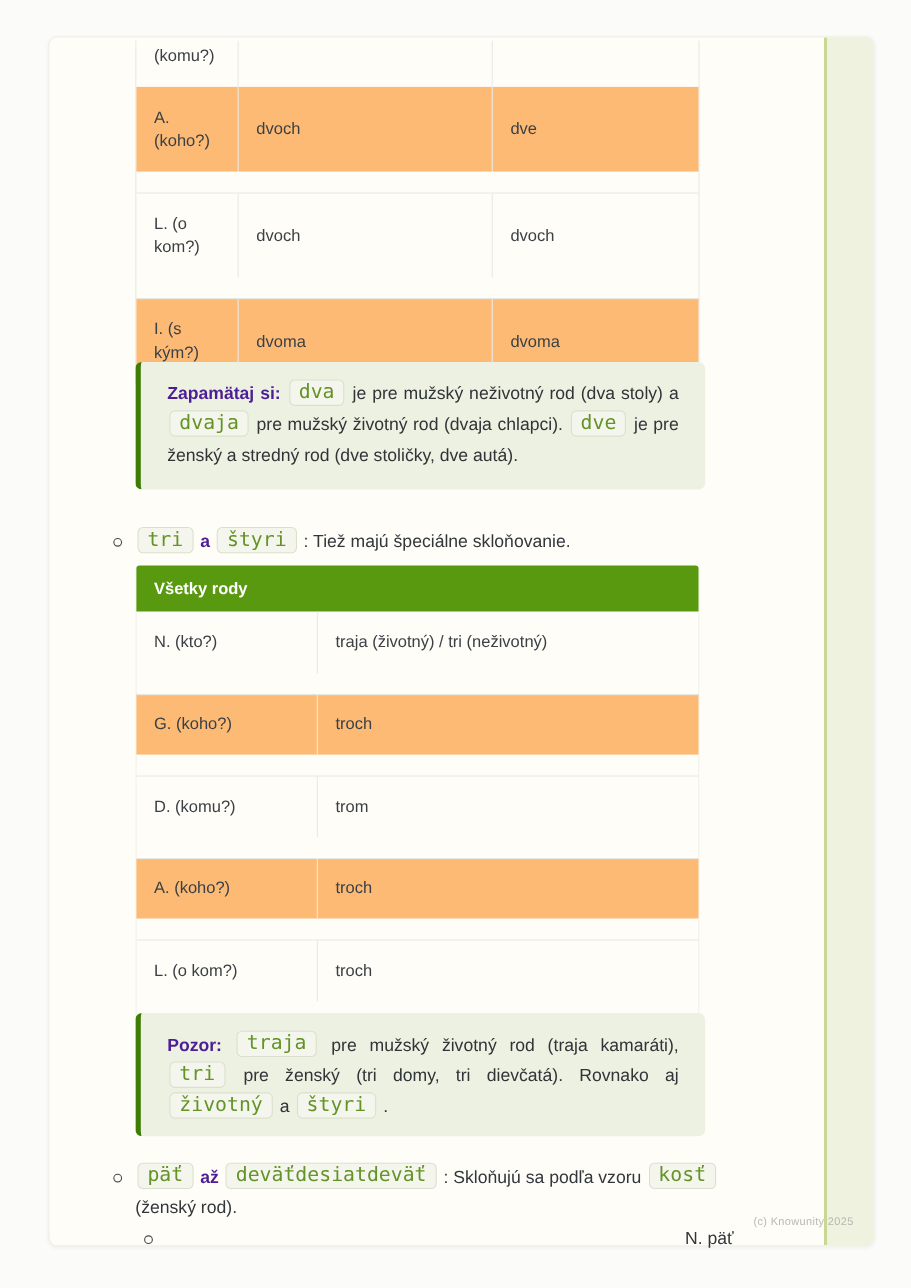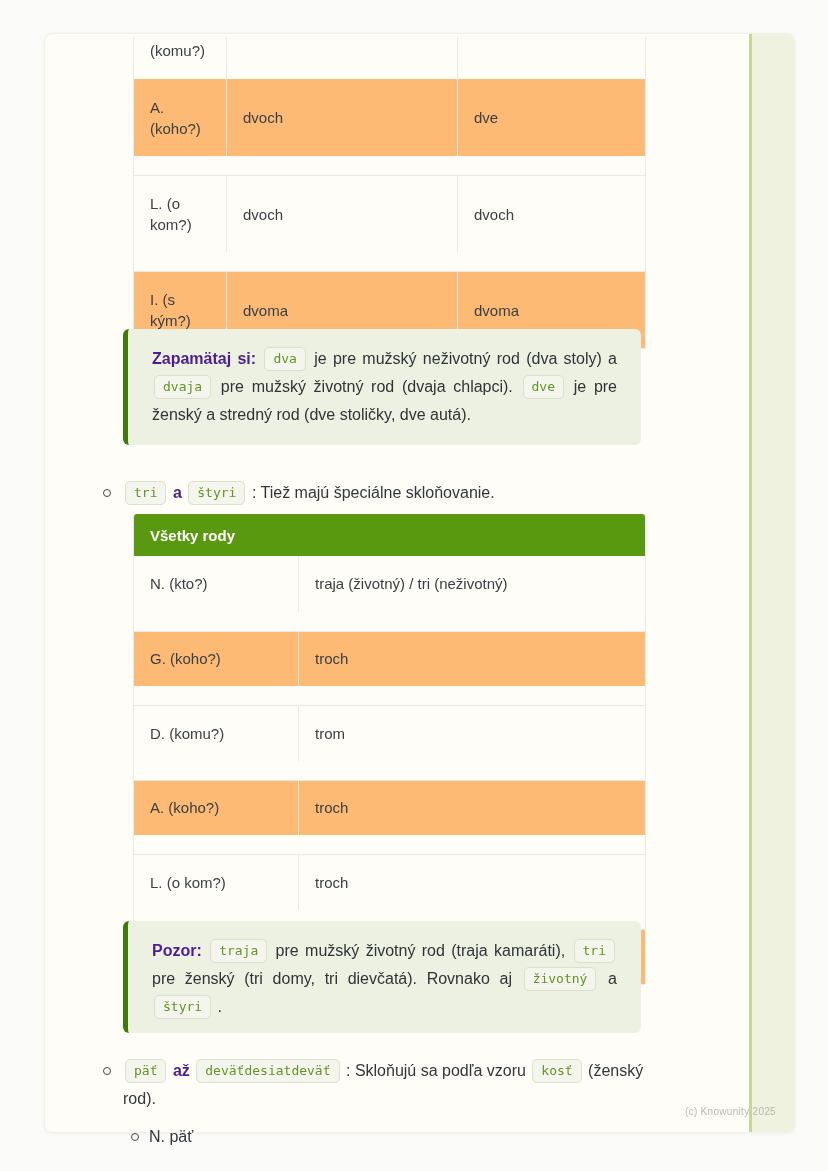--- a/index.html
+++ b/index.html
@@ -16,21 +16,21 @@
     background:#fffdf7;border:1px solid #f0efe8;border-radius:8px;
     box-shadow:0 1px 4px rgba(0,0,0,.05);
     box-sizing:border-box;
   }
   .side-bar{
     position:absolute;top:0;bottom:0;left:704px;width:42px;
     background:#eef2df;border-left:3px solid #c9d795;
     border-radius:0 7px 7px 0;z-index:1;
   }
   
-  .dtable{position:absolute;left:88px;width:513px;box-sizing:border-box;
+  .dtable{position:absolute;left:78px;width:513px;box-sizing:border-box;
     border:1px solid #e9eae5;background:transparent;font-size:15px;color:#3a4045;}
   .t1{top:3px;border-top:none;}
   .t2{top:480px;border-top:none;border-radius:4px 4px 3px 3px;}
   .trow{display:grid;align-items:center;box-sizing:border-box;}
   .trow + .trow{border-top:1px solid #e9eae5;margin-top:19px;}
   .t1 .trow{grid-template-columns:93px 231px 189px;height:77px;}
   .t1 .trow.partial{height:42px;align-items:start;}
   .t1 .trow.partial .cell{padding-top:3px;}
   .t2 .trow{grid-template-columns:165px 348px;height:55.5px;text-align:center;}
   .cell{padding:0 12px 0 16px;line-height:21px;box-sizing:border-box;border-right:1px solid #e9eae5;height:100%;display:flex;align-items:center;flex-wrap:wrap;}
@@ -47,36 +47,36 @@
     background:#ecf1e1;border-left:5px solid #3e7c06;border-radius:6px;
     padding:16px 24px 16px 24px;
     font-size:16px;line-height:28px;text-align:justify;color:#2f3438;
   }
   .co1{top:295px;height:116px;}
   .co2{top:887px;height:112px;}
   .callout b,.bullet b{color:#4c1d95;}
   
   .chip{
     display:inline-block;font-family:"DejaVu Sans Mono",monospace;
-    font-size:13px;line-height:17px;color:#649327;
+    font-size:18px;line-height:17px;color:#649327;
     background:#f4f6ed;border:1px solid #dbe0cd;border-radius:5px;
     padding:2px 8px 3px 8px;margin:0 2px;white-space:nowrap;vertical-align:1px;
   }
   
   .bullet{
     position:absolute;left:56px;width:566px;padding-left:22px;box-sizing:border-box;
     font-size:16px;line-height:28px;color:#32373c;
   }
   .b1{top:445px;}
   .b2{top:1023px;}
   .marker{
     position:absolute;left:2px;top:10px;width:6px;height:6px;
     border:1.5px solid #45494e;border-radius:50%;display:inline-block;background:transparent;
   }
-  .subitem{position:relative;margin-left:26px;margin-top:12px;line-height:24px;}
+  .subitem{position:relative;margin-left:26px;margin-top:2px;line-height:24px;text-align:right;}
   .subitem .marker{left:-18px;top:8px;}
   
   .watermark{
     position:absolute;top:1072px;right:18px;z-index:2;
     font-size:10px;letter-spacing:.3px;color:#b5bab0;
   }
 </style>
 </head>
 <body>
 

